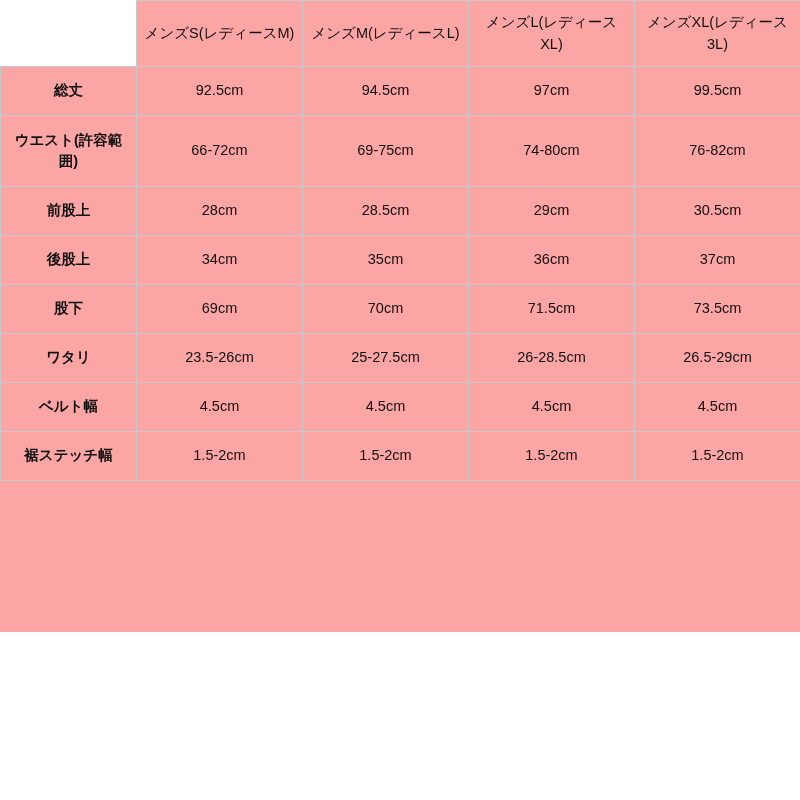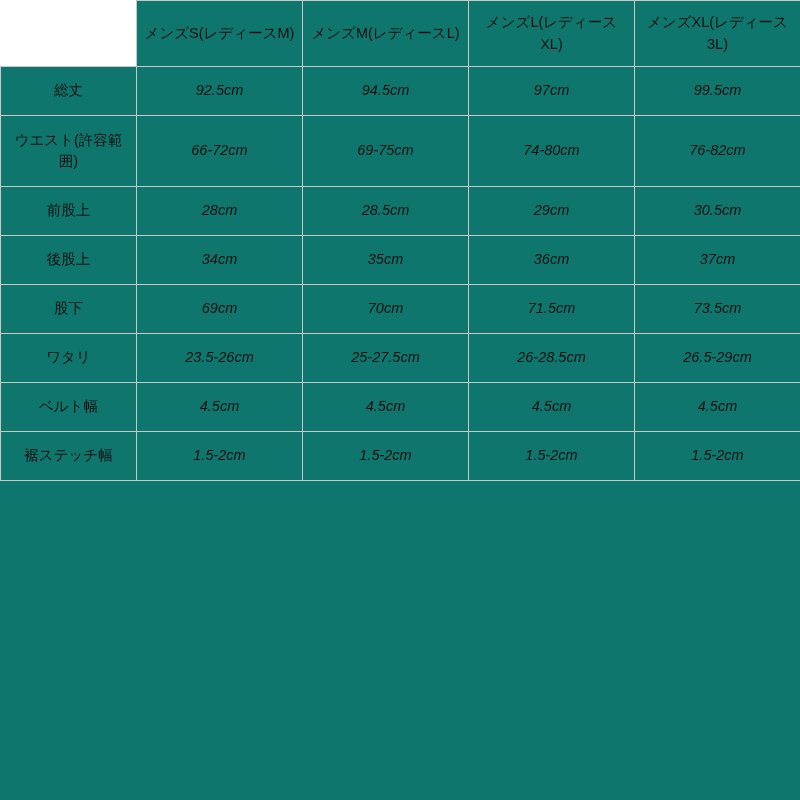--- a/index.html
+++ b/index.html
@@ -9,24 +9,24 @@
   }
   body {
     width: 800px;
     height: 800px;
     font-family: "Liberation Sans", "DejaVu Sans", sans-serif;
     color: #1a1a1a;
     overflow: hidden;
   }
   .sheet {
     width: 800px;
-    height: 800px;
+    height: 632px;
     box-sizing: border-box;
     position: relative;
-    background: #0f766e;
+    background: #fca5a5;
   }
   table.size-table {
     border-collapse: collapse;
     width: 800px;
     table-layout: fixed;
   }
   table.size-table th,
   table.size-table td {
     border: 1px solid #c8c8c8;
     text-align: center;
@@ -47,26 +47,25 @@
     color: #111111;
   }
   thead th.corner {
     background: #ffffff;
     border-top-color: #ffffff;
     border-left-color: #ffffff;
   }
   tbody th.rowhead {
     font-size: 14.5px;
     color: #111111;
-    font-weight: normal;
+    font-weight: bold;
   }
   tbody td.val {
     font-size: 14.5px;
     color: #111111;
-    font-style: italic;
   }
   tbody tr { height: 49px; }
   tbody tr.tall { height: 71px; }
   .footer-space {
     height: 0px;
   }
 </style>
 </head>
 <body>
 

